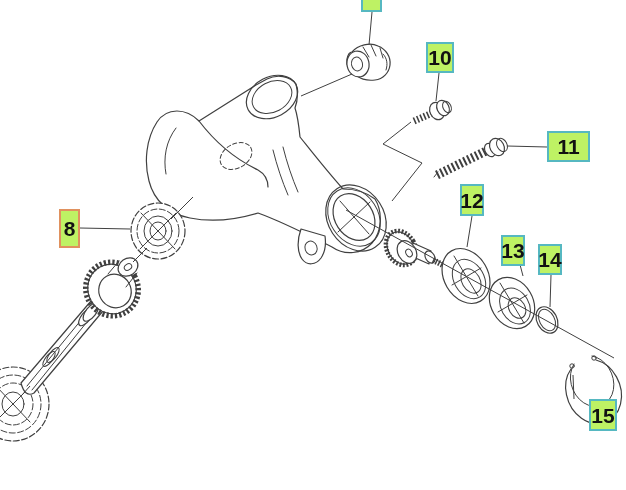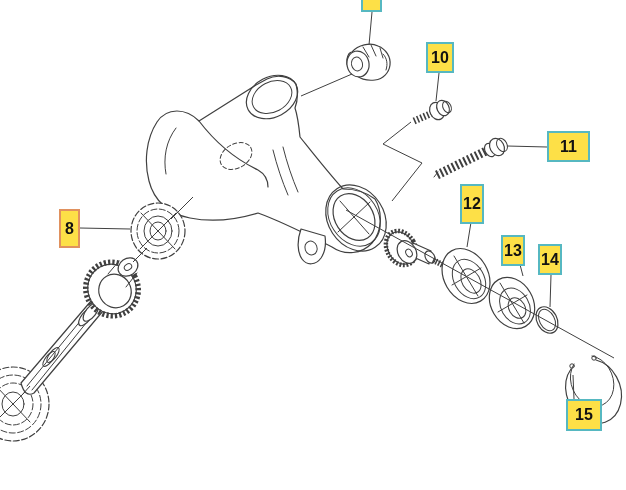--- a/index.html
+++ b/index.html
@@ -15,22 +15,22 @@
   .ln{stroke:var(--line);stroke-width:1.2;fill:none;stroke-linecap:round;stroke-linejoin:round;}
   .thin{stroke-width:1;}
   .fw{fill:#ffffff;}
   .dash{stroke-dasharray:4 2.5;}
   .sketch{stroke-dasharray:6 2.5;}
   .teeth{stroke:var(--line);stroke-width:5.5;fill:none;stroke-dasharray:2.2 2;}
   .teeth-sm{stroke:var(--line);stroke-width:4.5;fill:none;stroke-dasharray:1.8 1.6;}
   .thread{stroke:var(--line);fill:none;}
   .leader{stroke:var(--line);stroke-width:1;fill:none;}
   .callout{position:absolute;display:flex;align-items:center;justify-content:center;
-           box-sizing:border-box;background:#fde047;border:2px solid var(--callout-border);
-           color:#121212;font-weight:bold;font-size:16px;line-height:1;}
+           box-sizing:border-box;background:#bef264;border:2px solid var(--callout-border);
+           color:#121212;font-weight:bold;font-size:21px;line-height:1;}
   .callout.highlight{border-color:var(--callout-highlight-border);}
 </style>
 </head>
 <body>
 
 <div class="screen">
 
   <svg width="626" height="490" viewBox="0 0 626 490">
 
     <g>
@@ -169,20 +169,20 @@
   </svg>
 
   <div class="callout" style="left:361px;top:-19px;width:21px;height:31px;"></div>
 
   <div class="callout highlight" style="left:59px;top:209px;width:21px;height:39px;">8</div>
 
   <div class="callout" style="left:426px;top:42px;width:28px;height:31px;">10</div>
 
   <div class="callout" style="left:547px;top:131px;width:43px;height:31px;">11</div>
 
-  <div class="callout" style="left:460px;top:184px;width:24px;height:40px;">12</div>
+  <div class="callout" style="left:460px;top:184px;width:24px;height:32px;">12</div>
 
   <div class="callout" style="left:501px;top:207px;width:24px;height:31px;margin-top:28px;">13</div>
 
   <div class="callout" style="left:538px;top:244px;width:24px;height:31px;">14</div>
 
-  <div class="callout" style="left:566px;top:399px;width:36px;height:32px;">15</div>
+  <div class="callout" style="left:589px;top:399px;width:28px;height:32px;">15</div>
 </div>
 
 </body></html>

